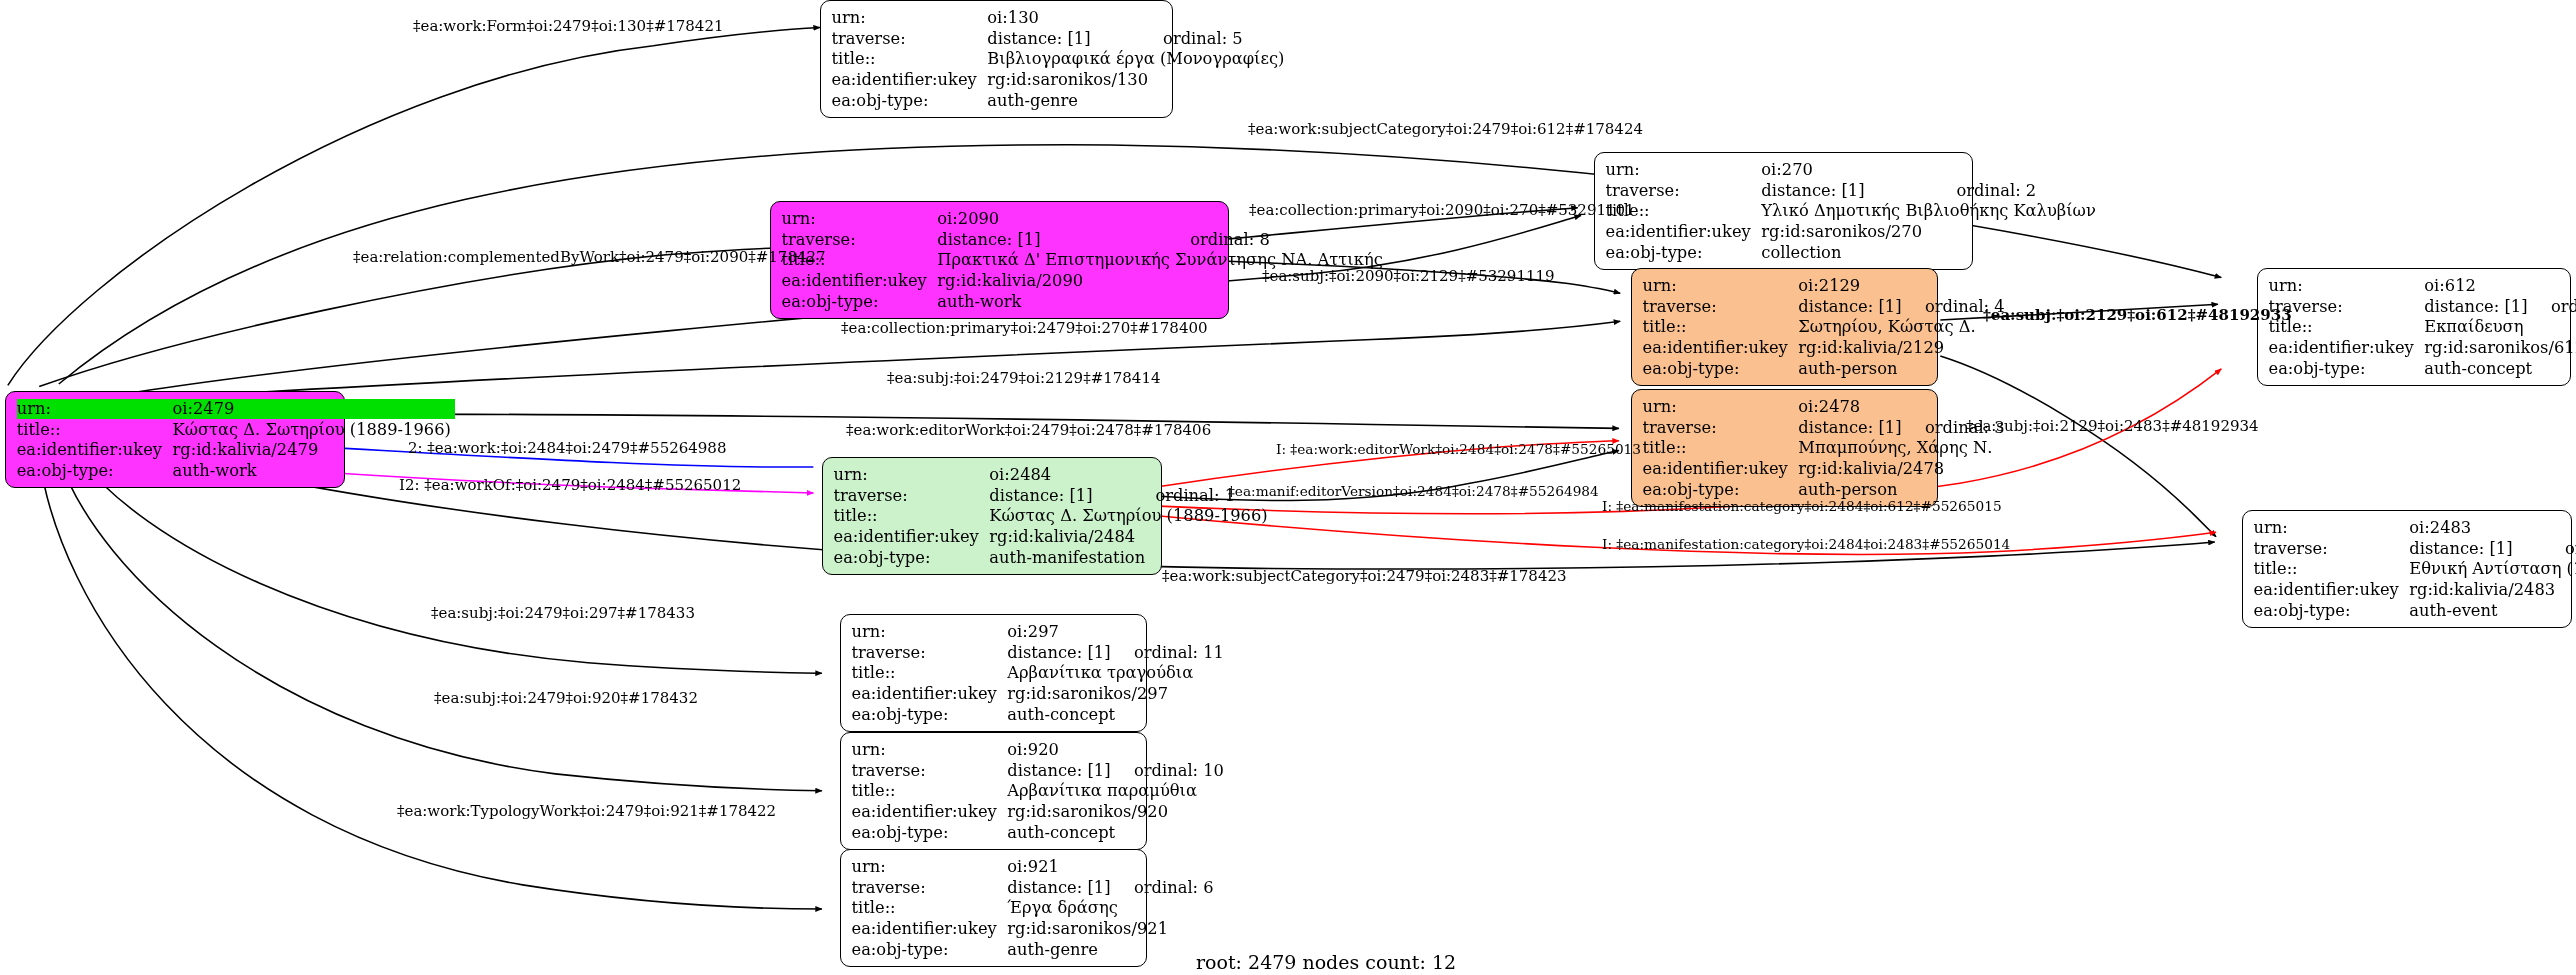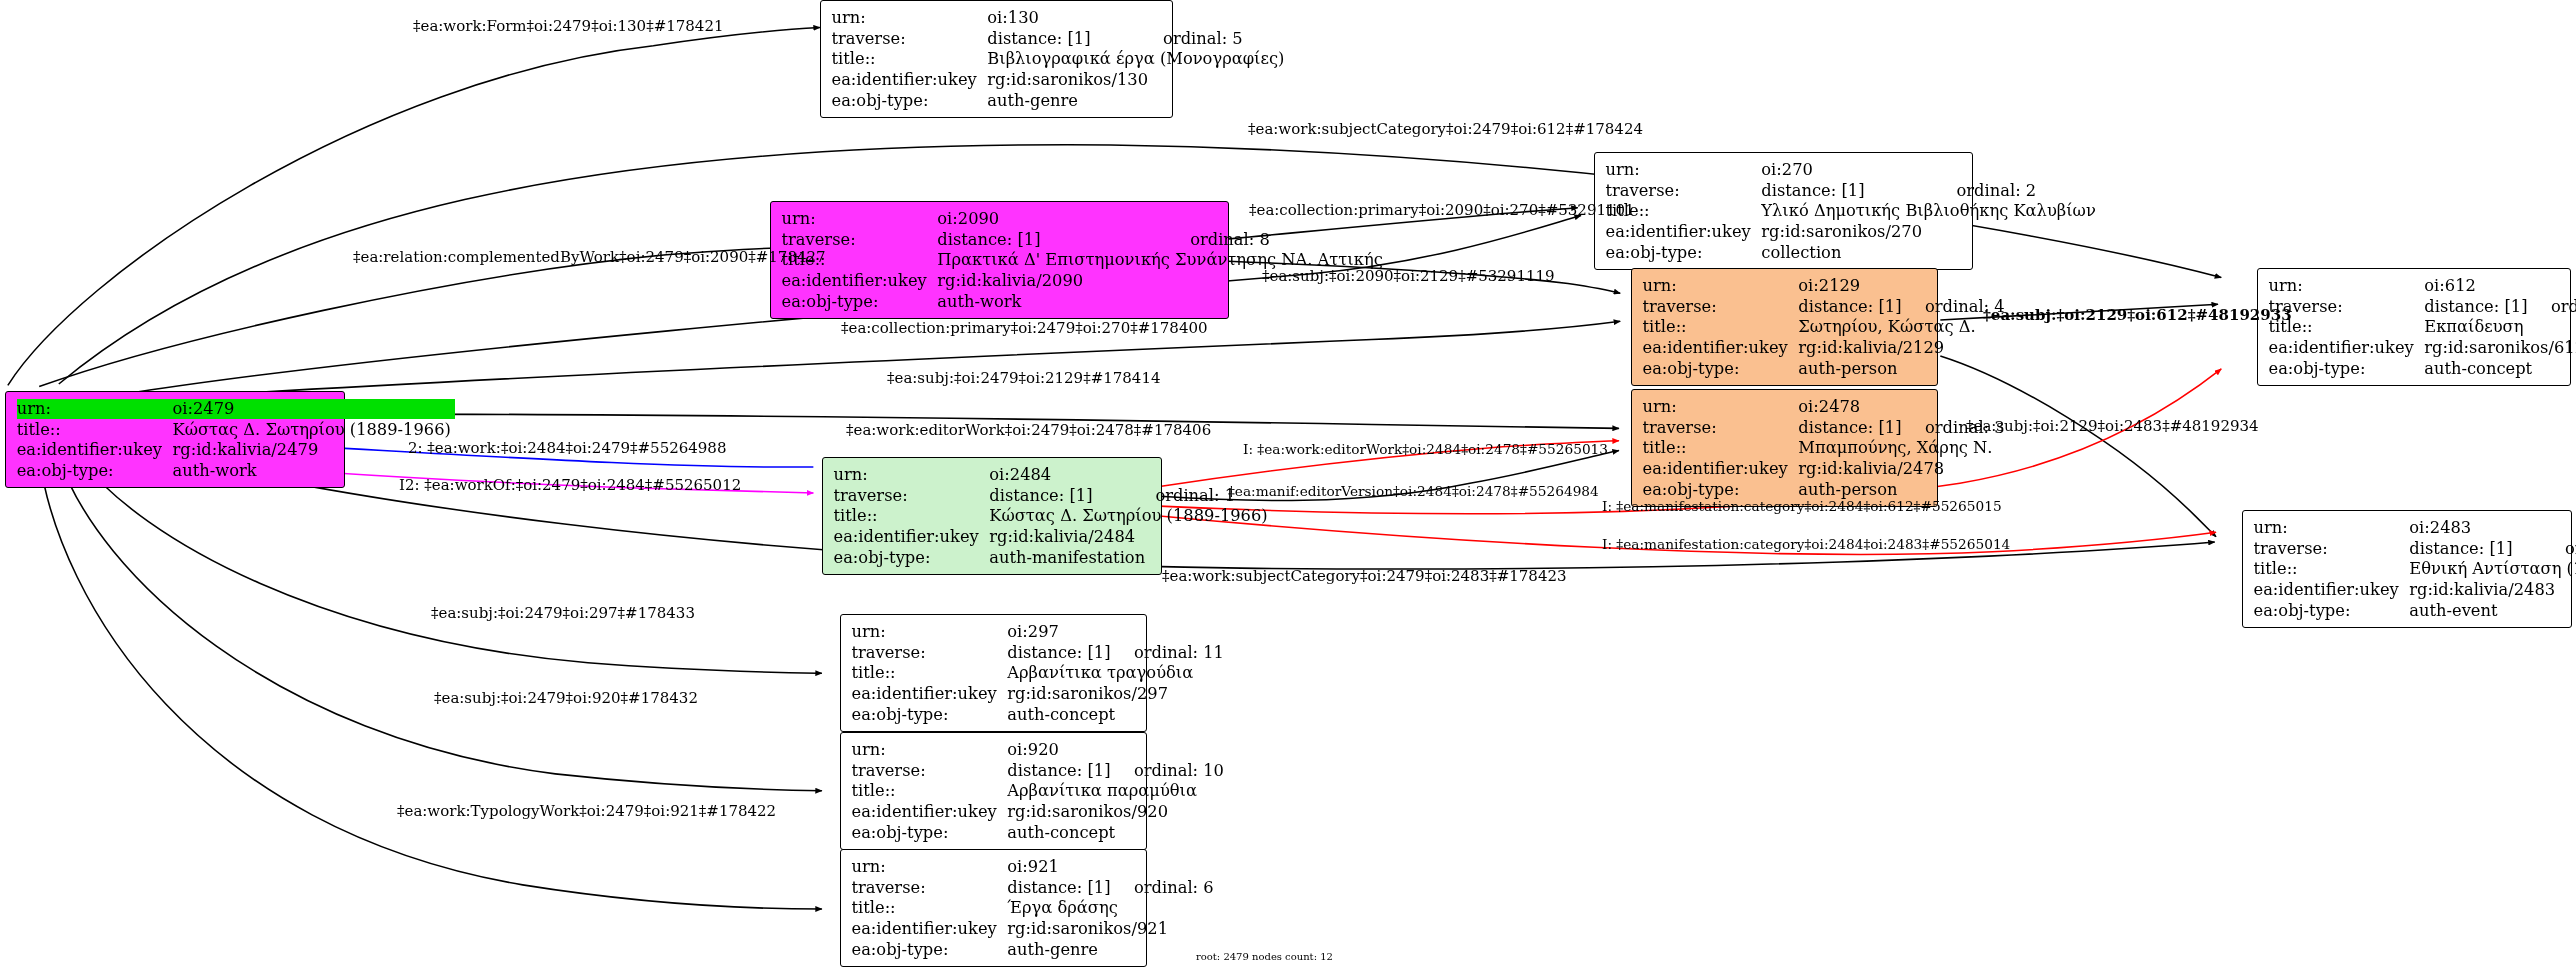--- a/index.html
+++ b/index.html
@@ -1,31 +1,31 @@
 <!DOCTYPE html>
 <html style="font-size:10.5px"><head>
 <meta charset="utf-8">
 <style>
   html,body{margin:0;padding:0;background:#ffffff;}
   #canvas{position:relative;width:2576px;height:975px;background:#fff;
           font-family:"DejaVu Serif","Liberation Serif",serif;overflow:hidden;}
   svg#edges{position:absolute;left:0;top:0;width:2576px;height:975px;}
-  .node{position:absolute;border:1.3px solid #000;border-radius:3px;
+  .node{position:absolute;border:1.3px solid #000;border-radius:10px;
         background:#fff;box-sizing:border-box;padding:6.5px 9.1px 6.5px 10.5px;}
   .node table{border-collapse:collapse;width:100%;}
   .node td{font-size:16.3px;line-height:1.18;white-space:nowrap;padding:0.7px 0;
            vertical-align:top;color:#000;}
   .node td.k{padding-right:10.5px;}
   .node td.v{padding-right:3.9px;}
   .node td.v2{padding-left:19.6px;}
   .hl{background:#00e000;}
   .lbl{position:absolute;font-size:15px;white-space:nowrap;color:#000;
        font-family:"DejaVu Serif","Liberation Serif",serif;}
   .lbl.sm{font-size:13.7px;}
-  .footer{position:absolute;font-size:10px;color:#000;}
+  .footer{position:absolute;font-size:19px;color:#000;}
 </style>
 </head>
 <body>
 
 <div id="canvas">
 
   <svg id="edges" viewBox="0 0 3943 1493" preserveAspectRatio="none">
     <defs>
       <marker id="ahB" markerWidth="11" markerHeight="9" refX="10" refY="4.5" orient="auto" markerUnits="userSpaceOnUse">
         <path d="M0,0 L11,4.5 L0,9 z" fill="#000"></path>
@@ -431,21 +431,21 @@
   <div class="lbl" style="left:353px; top:248px;">‡ea:relation:complementedByWork‡oi:2479‡oi:2090‡#178427</div>
   <div class="lbl" style="left:1249px; top:201px;">‡ea:collection:primary‡oi:2090‡oi:270‡#53291101</div>
   <div class="lbl" style="left:1262px; top:267px;">‡ea:subj:‡oi:2090‡oi:2129‡#53291119</div>
   <div class="lbl" style="left:1983px; top:306px;font-weight:bold;">‡ea:subj:‡oi:2129‡oi:612‡#48192933</div>
   <div class="lbl" style="left:841px; top:319px;">‡ea:collection:primary‡oi:2479‡oi:270‡#178400</div>
   <div class="lbl" style="left:887px; top:369px;text-align:center;">‡ea:subj:‡oi:2479‡oi:2129‡#178414</div>
   <div class="lbl" style="left:1966px; top:417px;">‡ea:subj:‡oi:2129‡oi:2483‡#48192934</div>
   <div class="lbl" style="left:846px; top:421px;text-align:right;">‡ea:work:editorWork‡oi:2479‡oi:2478‡#178406</div>
   <div class="lbl" style="left:408px;  top:439px;">2: ‡ea:work:‡oi:2484‡oi:2479‡#55264988</div>
   <div class="lbl" style="left:399px;  top:476px;">I2: ‡ea:workOf:‡oi:2479‡oi:2484‡#55265012</div>
-  <div class="lbl sm" style="left:1243px; top:441px;">I: ‡ea:work:editorWork‡oi:2484‡oi:2478‡#55265013</div>
+  <div class="lbl sm" style="left:1276px; top:441px;">I: ‡ea:work:editorWork‡oi:2484‡oi:2478‡#55265013</div>
   <div class="lbl sm" style="left:1228px; top:483px;">‡ea:manif:editorVersion‡oi:2484‡oi:2478‡#55264984</div>
   <div class="lbl sm" style="left:1602px; top:498px;">I: ‡ea:manifestation:category‡oi:2484‡oi:612‡#55265015</div>
   <div class="lbl sm" style="left:1602px; top:536px;">I: ‡ea:manifestation:category‡oi:2484‡oi:2483‡#55265014</div>
   <div class="lbl" style="left:1162px; top:567px;">‡ea:work:subjectCategory‡oi:2479‡oi:2483‡#178423</div>
   <div class="lbl" style="left:431px;  top:604px;">‡ea:subj:‡oi:2479‡oi:297‡#178433</div>
   <div class="lbl" style="left:434px;  top:689px;">‡ea:subj:‡oi:2479‡oi:920‡#178432</div>
   <div class="lbl" style="left:397px;  top:802px;">‡ea:work:TypologyWork‡oi:2479‡oi:921‡#178422</div>
 
   <div class="footer" style="left:1196px; top:951px;">root: 2479 nodes count: 12</div>
 

